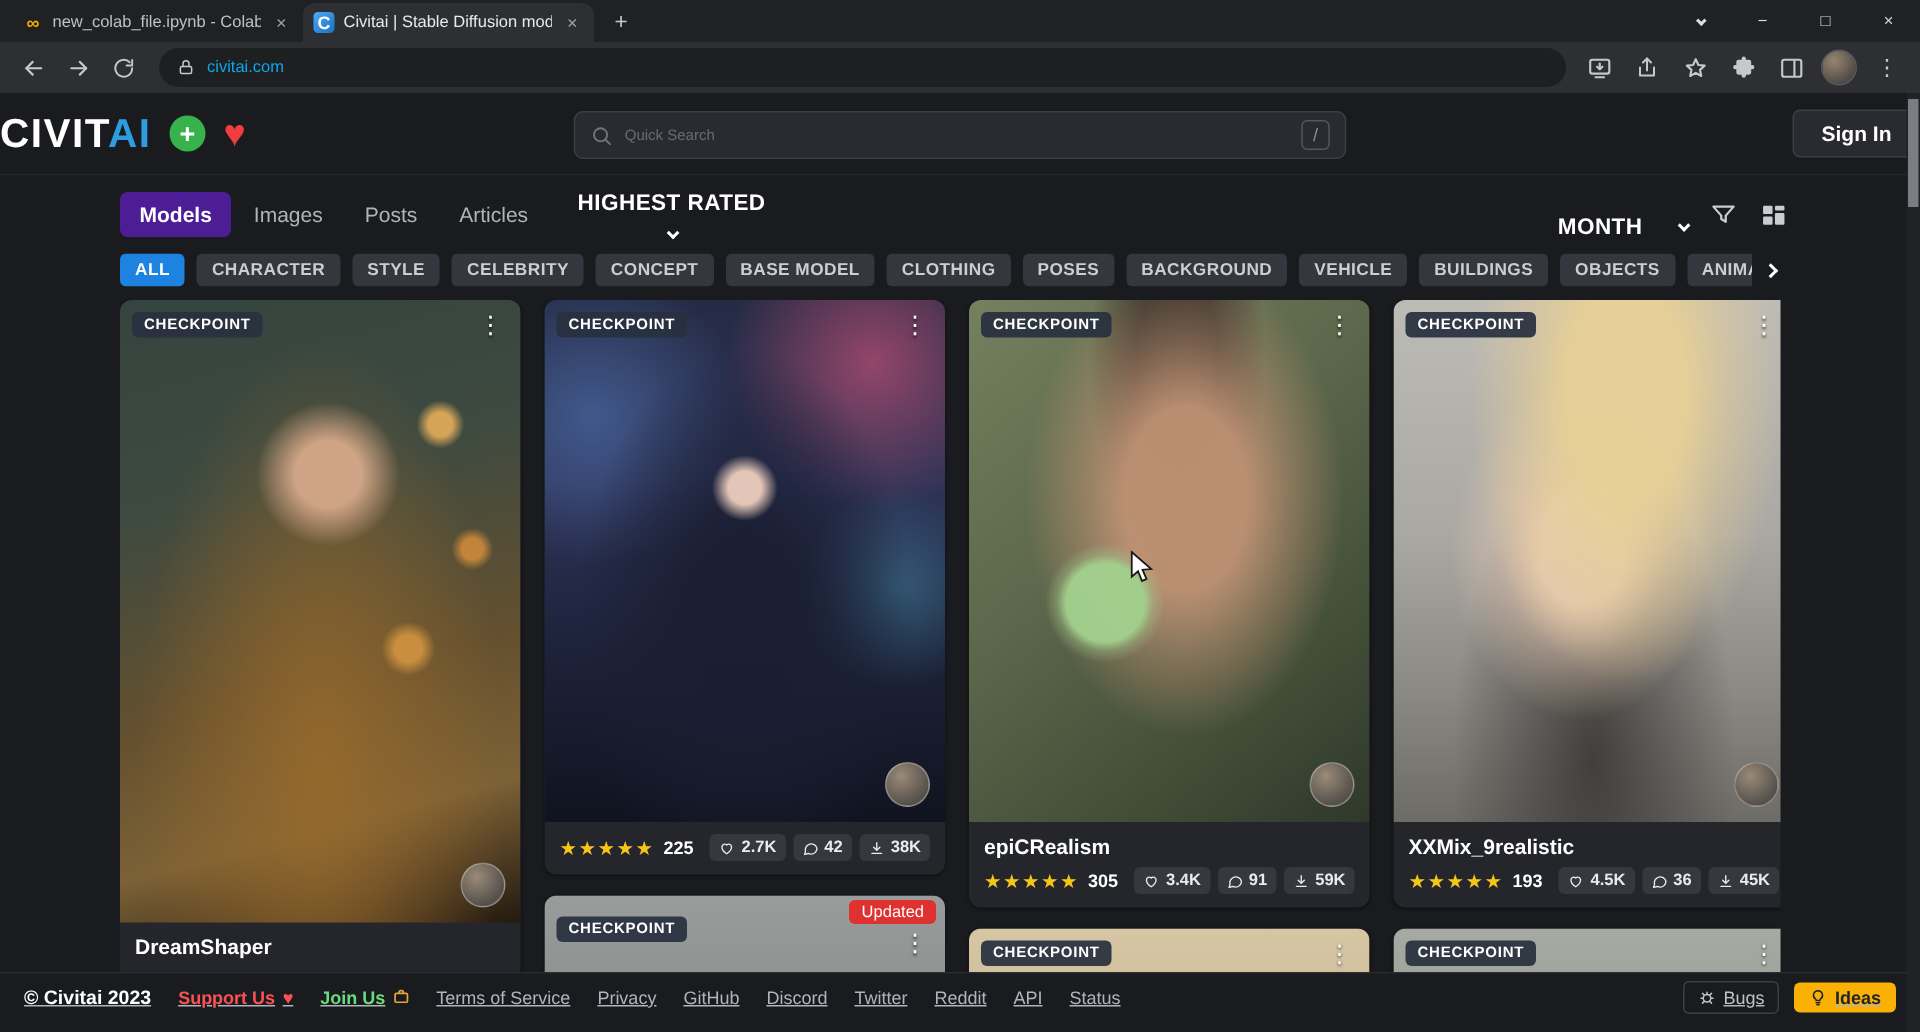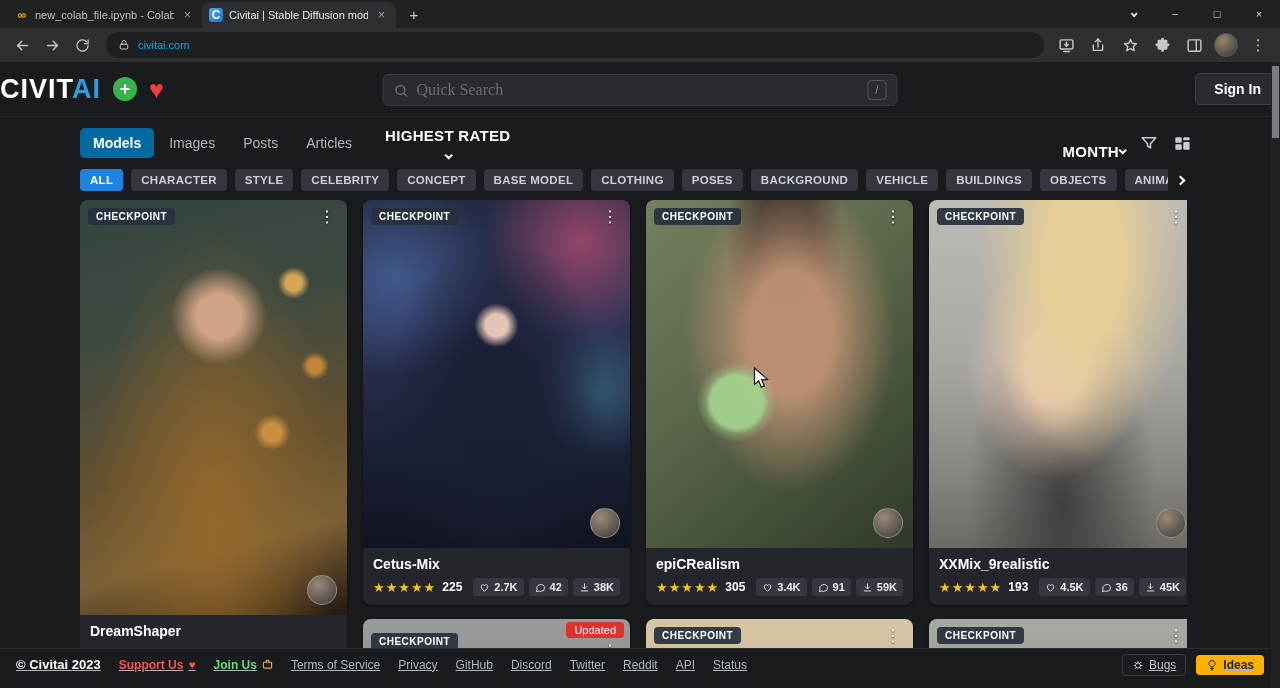--- a/index.html
+++ b/index.html
@@ -41,37 +41,37 @@
   
   .site-header { height:55px; display:flex; align-items:center; padding:0 0; background:#1a1b1e;
     border-bottom:1px solid #26272b; position:relative; }
   .logo { font-size:27px; font-weight:800; letter-spacing:1px; color:#fff; cursor:pointer; }
   .logo .accent { color:#2f9be0; }
   .create-button { width:24px; height:24px; border-radius:50%; background:#37b24d; color:#fff; font-size:18px; font-weight:700;
     display:flex; align-items:center; justify-content:center; margin-left:12px; line-height:1; }
   .favorites-heart { font-size:25px; color:#f03e3e; margin-left:12px; line-height:1; }
   .search-bar { position:absolute; left:50%; transform:translateX(-50%); top:12px; width:515px; height:32px;
     background:#2a2b30; border:1px solid #3b3e45; border-radius:6px; display:flex; align-items:center; padding:0 10px; gap:8px; }
-  .search-bar input { flex:1; background:transparent; border:none; outline:none; color:#e9ecef; font-size:16px;
-    font-family:Liberation Serif, serif; }
+  .search-bar input { flex:1; background:transparent; border:none; outline:none; color:#e9ecef; font-size:10px;
+    font-family:Liberation Sans, sans-serif; }
   .search-bar input::placeholder { color:#676c74; }
   .slash-badge { border:1px solid #54575d; border-radius:4px; min-width:19px; height:20px; display:flex; align-items:center;
     justify-content:center; color:#8a8f98; font-size:12px; padding:0 5px; }
   .sign-in-button { margin-left:auto; padding:7px 18px; border:1px solid #3b3e45; border-radius:5px; background:#2a2b30;
     color:#fff; font-size:14px; font-weight:600; }
 
   
   .filter-row { display:flex; align-items:center; margin:11px 88px 0 80px; height:30px; }
   .content-tabs { display:flex; align-items:center; gap:2px; }
   .content-tab { padding:7px 13px; border-radius:5px; color:#b0b3b8; font-size:14px; }
-  .content-tab.active { background:#0369a1; color:#fff; font-weight:600; }
+  .content-tab.active { background:#4c1d95; color:#fff; font-weight:600; }
   .sort-dropdown { margin-left:20px; display:flex; align-items:center; gap:9px; color:#fff; font-weight:700; font-size:15px;
     letter-spacing:.3px;flex-direction:column; }
   .filter-right { margin-left:auto; display:flex; align-items:center; gap:15px; color:#fff; }
-  .period-dropdown { display:flex; align-items:center; gap:0; font-weight:700; font-size:15px; letter-spacing:.3px;margin-top:16px; }
+  .period-dropdown { display:flex; align-items:center; gap:24px; font-weight:700; font-size:15px; letter-spacing:.3px;margin-top:16px; }
   .icon-btn { color:#c9ccd1; display:flex; align-items:center; }
 
   .category-row { display:flex; align-items:center; margin:9px 88px 0 80px; height:26px; }
   .pill-scroller { display:flex; gap:8px; overflow:hidden; flex:1; white-space:nowrap; }
   .cat-pill { flex:0 0 auto; display:inline-flex; align-items:center; padding:5px 10px; border-radius:4px; background:#34373e;
     color:#ccced3; font-size:11.5px; font-weight:700; letter-spacing:.3px; }
   .cat-pill.active { background:#1e82e0; color:#fff; }
   .cat-next-button { flex:0 0 24px; display:flex; align-items:center; justify-content:center; color:#fff; }
   .chev-right { display:inline-block; width:7px; height:7px; border-right:2.5px solid currentColor; border-bottom:2.5px solid currentColor;
     transform:rotate(-45deg); }
@@ -325,21 +325,20 @@
     </div>
 
     <div class="card-col">
       <div class="model-card">
         <div class="card-image h-std img-card1">
           <span class="type-badge">CHECKPOINT</span>
           <span class="card-menu">⋮</span>
           <span class="creator-avatar"></span>
         </div>
         <div class="card-body">
-          <div class="card-title">Cetus-Mix</div>
           <div class="card-stats">
             <span class="stars">★★★★★</span>
             <span class="rating-count">225</span>
             <span class="stat-pills">
               <span class="stat-pill">
                 <svg width="11" height="11" viewBox="0 0 24 24" fill="none" stroke="currentColor" stroke-width="2" stroke-linejoin="round">
                     <path d="M12 20s-7-4.6-7-10a4 4 0 0 1 7-2.6A4 4 0 0 1 19 10c0 5.4-7 10-7 10z"></path>
                   </svg>
                 <span>2.7K</span>
               </span>

